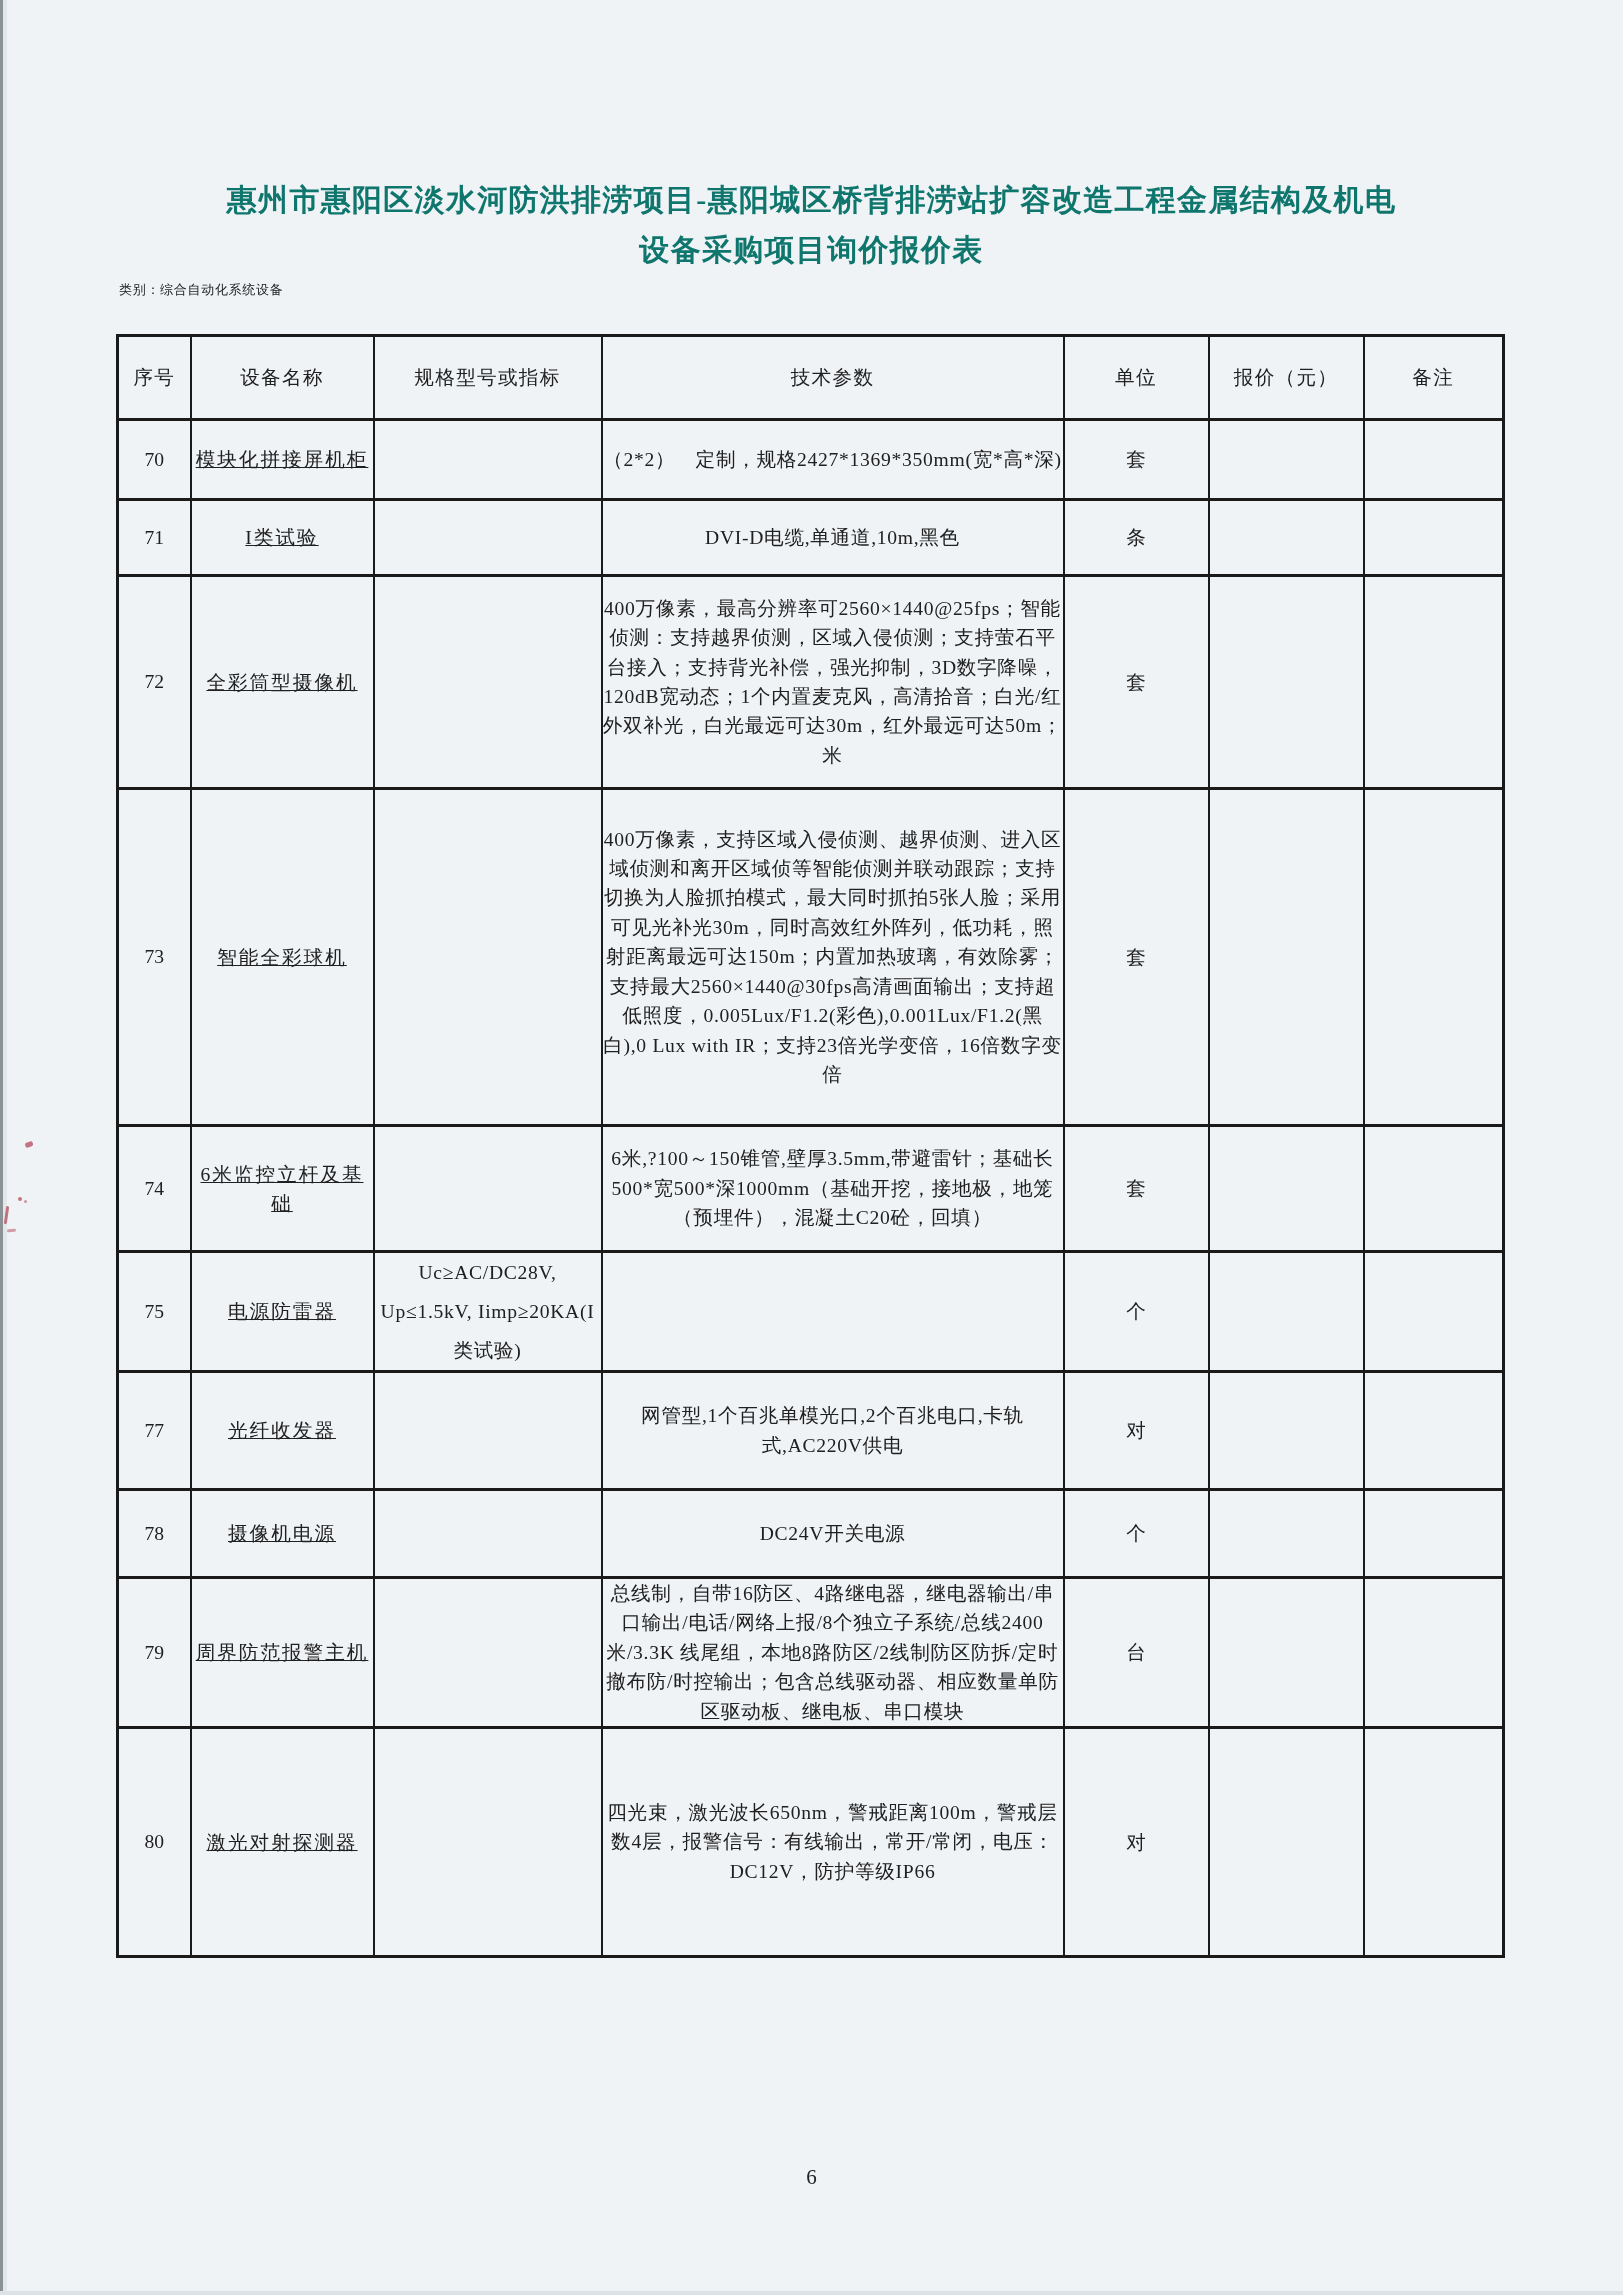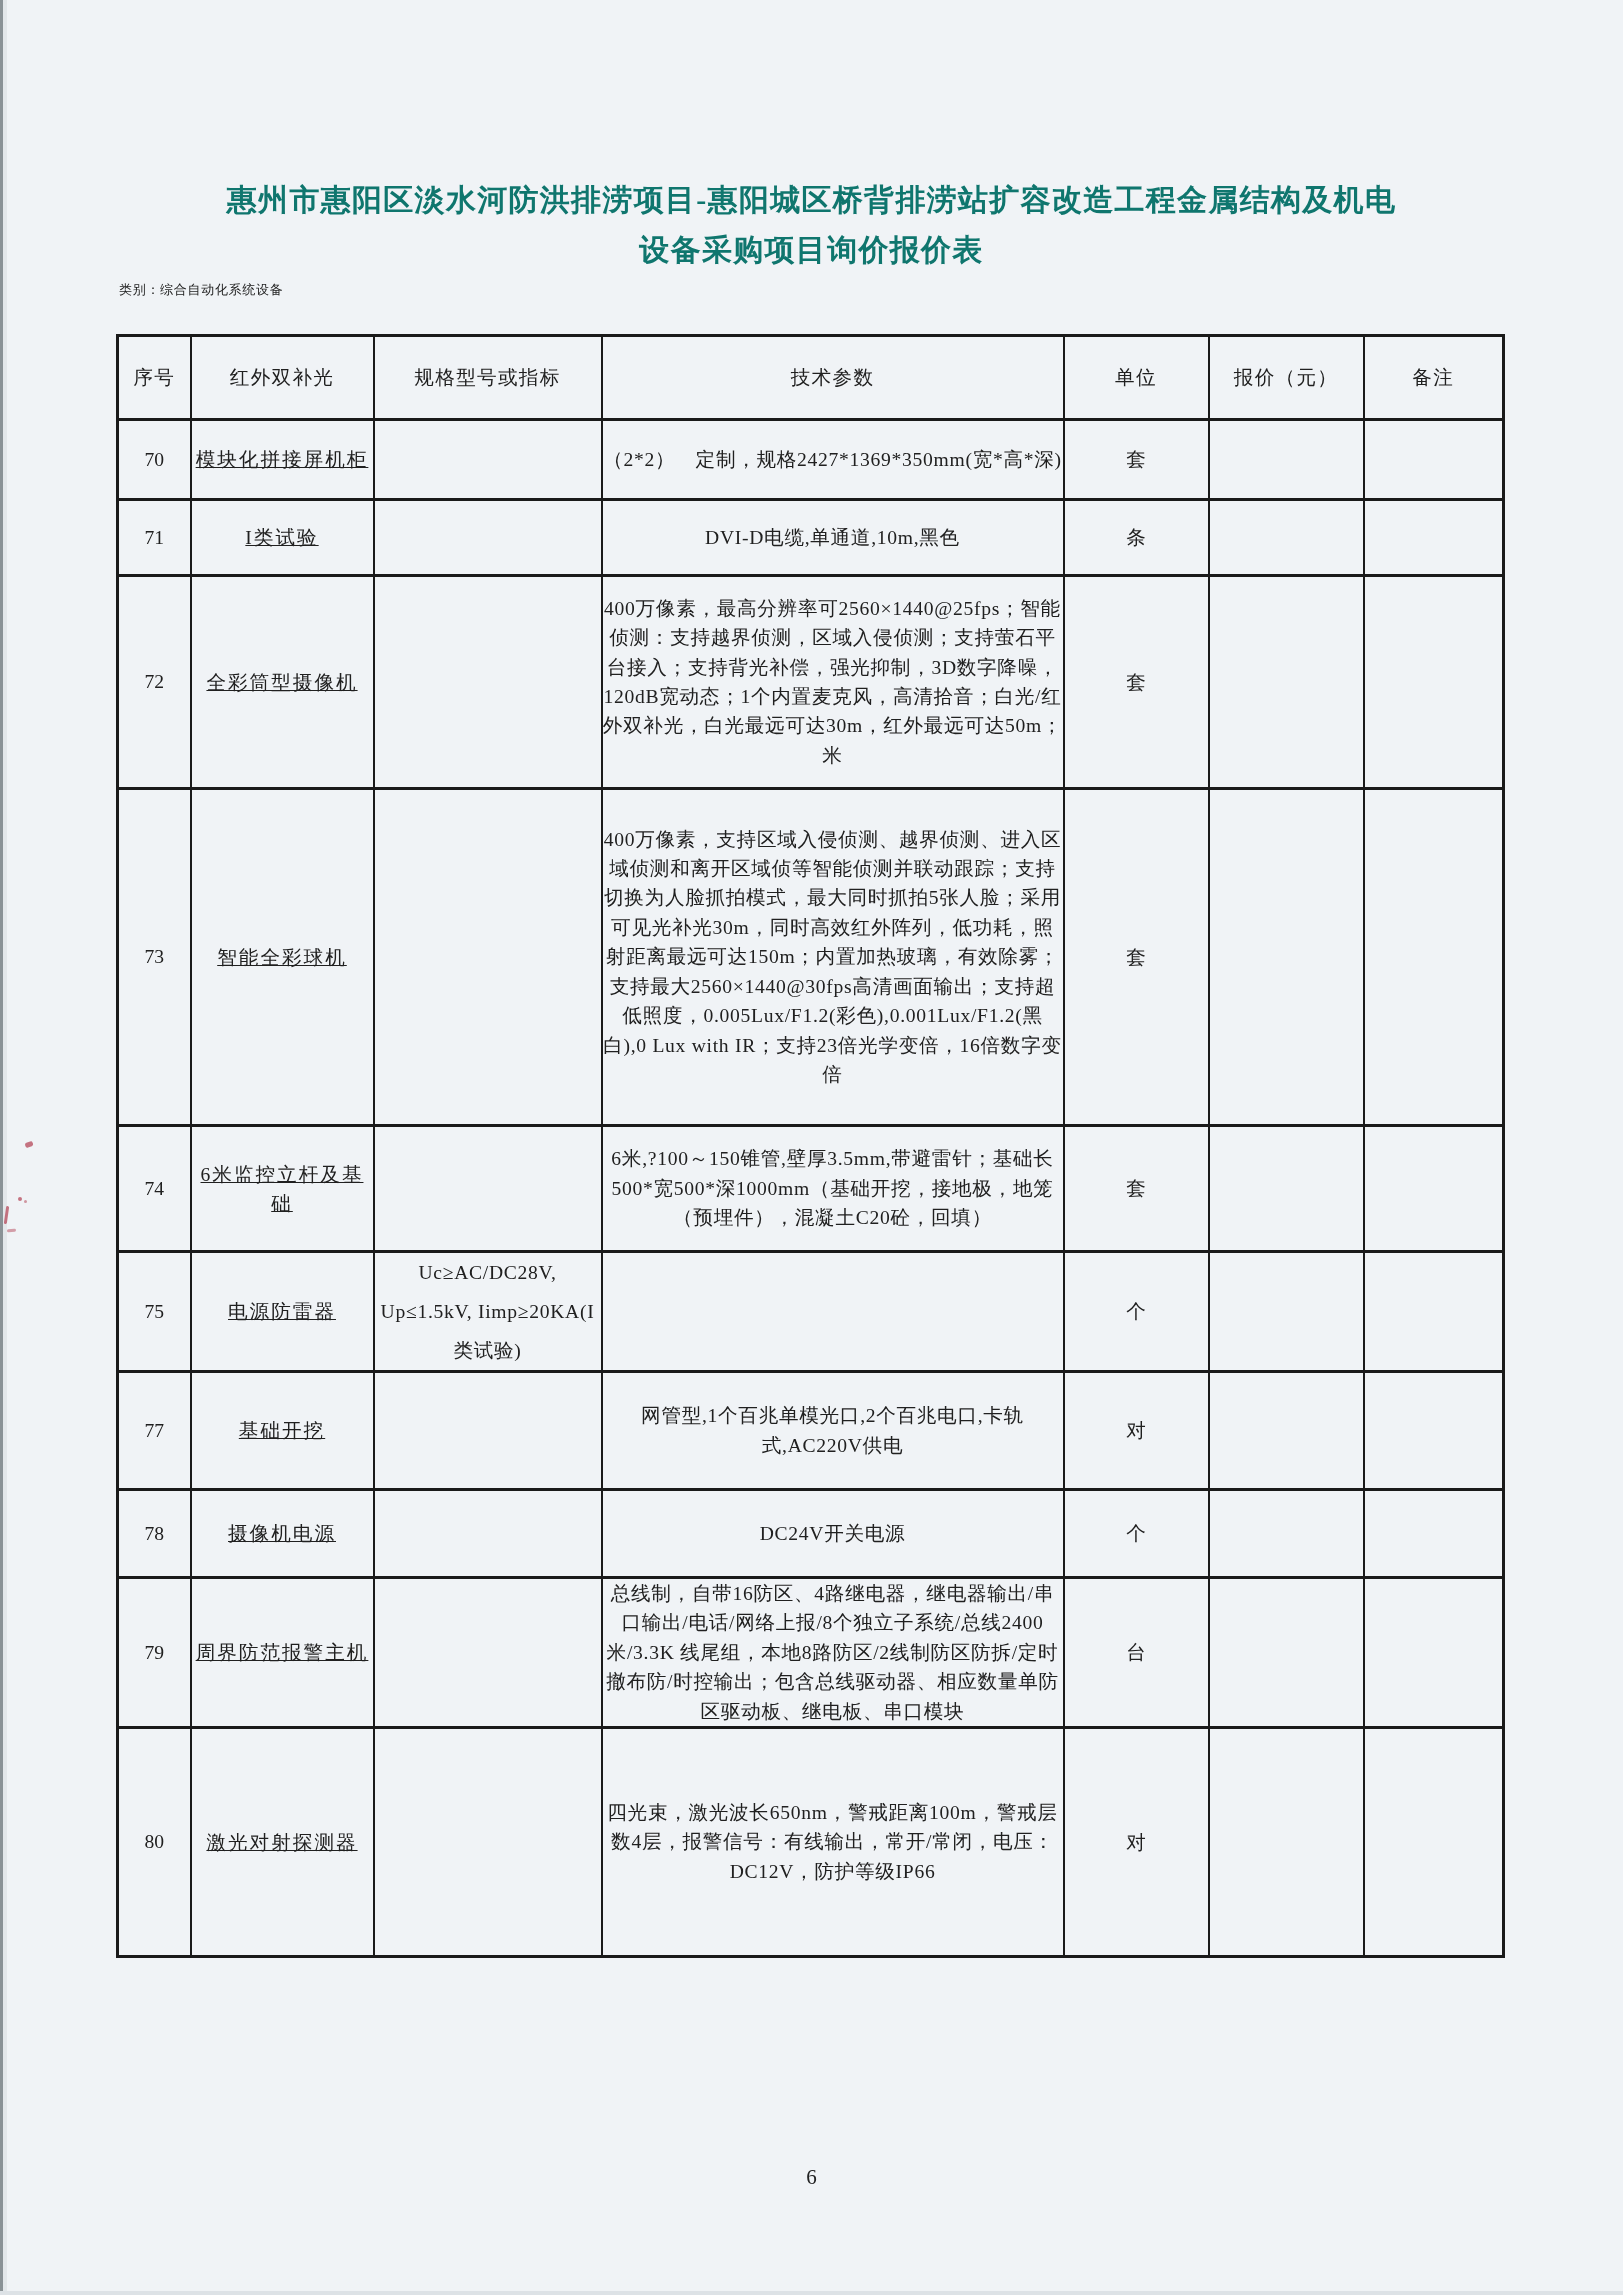--- a/index.html
+++ b/index.html
@@ -89,21 +89,21 @@
       <col style="width:183px">
       <col style="width:228px">
     <col style="width:462px">
       <col style="width:145px">
       <col style="width:155px">
     <col style="width:140px">
   </colgroup>
   <thead>
     <tr>
       <th>序号</th>
-      <th>红外双补光</th>
+      <th>设备名称</th>
       <th>规格型号或指标</th>
       <th>技术参数</th>
       <th>单位</th>
       <th>报价（元）</th>
       <th>备注</th>
     </tr>
   </thead>
   <tbody>
     <tr>
       <td class="no">70</td>
@@ -154,21 +154,21 @@
       <td class="no">75</td>
       <td class="name">电源防雷器</td>
       <td class="spec">Uc≥AC/DC28V, Up≤1.5kV, Iimp≥20KA(I类试验)</td>
       <td class="params"></td>
       <td class="unit">个</td>
       <td class="price"></td>
       <td class="note"></td>
     </tr>
     <tr>
       <td class="no">77</td>
-      <td class="name">基础开挖</td>
+      <td class="name">光纤收发器</td>
       <td class="spec"></td>
       <td class="params">网管型,1个百兆单模光口,2个百兆电口,卡轨式,AC220V供电</td>
       <td class="unit">对</td>
       <td class="price"></td>
       <td class="note"></td>
     </tr>
     <tr>
       <td class="no">78</td>
       <td class="name">摄像机电源</td>
       <td class="spec"></td>

